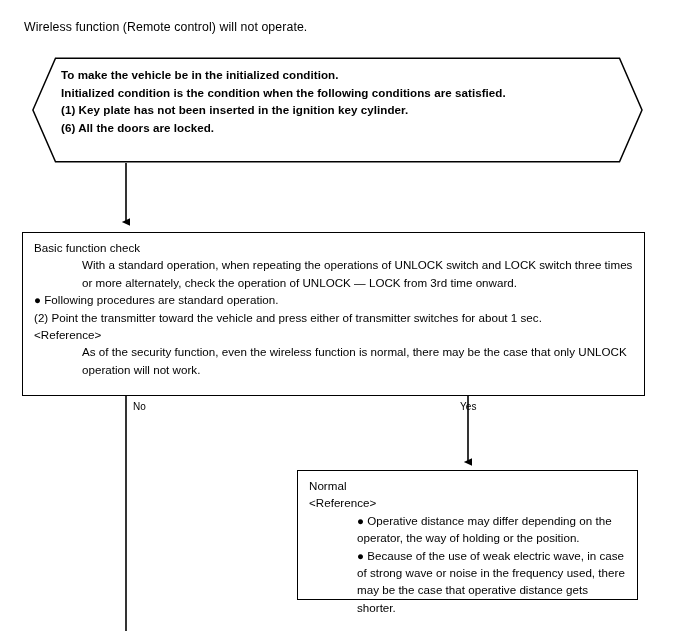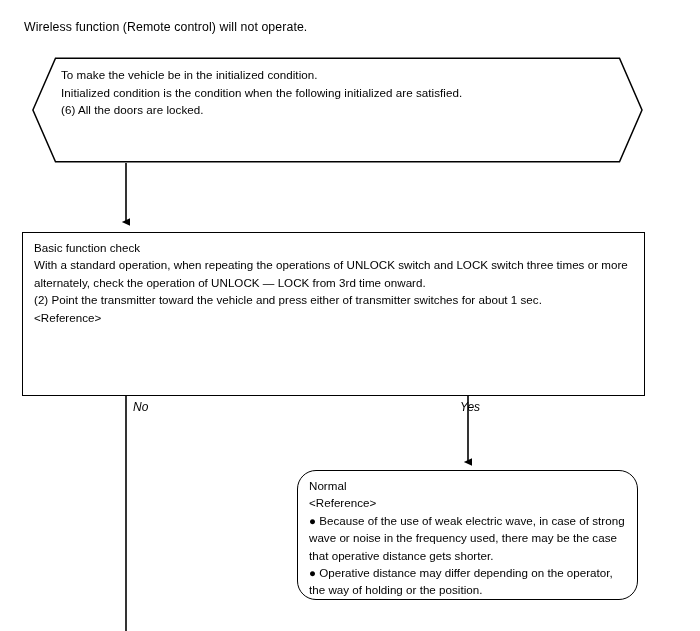--- a/index.html
+++ b/index.html
@@ -56,20 +56,21 @@
     left: 0; top: 0;
   }
   .hex-text {
     position: absolute;
     left: 29px;
     top: 9px;
     width: 545px;
     font-size: 11.6px;
     line-height: 17.6px;
     letter-spacing: 0.05px;
+    font-weight: bold;
   }
   .hex-text .ln { white-space: nowrap; }
 
   
   .rect-node {
     position: absolute;
     border: 1.4px solid #000000;
     background: #ffffff;
     box-sizing: border-box;
   }
@@ -87,42 +88,40 @@
     font-size: 11.6px;
     line-height: 17.4px;
     letter-spacing: 0.02px;
   }
 
   #node-normal {
     left: 297px;
     top: 470px;
     width: 341px;
     height: 130px;
-    border-radius: 19px;
   }
   #node-normal .rect-text {
     position: absolute;
     left: 11px;
     top: 6px;
     width: 320px;
     font-size: 11.6px;
     line-height: 17.4px;
     letter-spacing: 0.02px;
   }
 
   .rect-text .ln { white-space: nowrap; }
-  .rect-text .ln.wrap { white-space: normal; }
+  .rect-text .ln.wrap { white-space: normal; margin-left: 48px; }
 
   
   .branch-label {
     position: absolute;
-    font-size: 12px;
+    font-size: 10px;
     line-height: 14px;
     letter-spacing: 0.05px;
-    font-style: italic;
   }
   #label-no  { left: 133px; top: 400px; }
   #label-yes { left: 460px; top: 400px; }
 </style>
 </head>
 <body>
 
 <div id="flow-root">
 
   <div class="page-title">Wireless function (Remote control) will not operate.</div>
@@ -140,39 +139,42 @@
 
     <line x1="468" y1="396" x2="468" y2="462" stroke="#000000" stroke-width="1.6" marker-end="url(#arrowhead)"></line>
   </svg>
 
   <div class="hex-node">
     <svg width="611" height="106" viewBox="0 0 611 106">
       <polygon points="0.9,53 23.5,1.2 587.5,1.2 610,53 587.5,104.8 23.5,104.8" fill="#ffffff" stroke="#000000" stroke-width="1.5"></polygon>
     </svg>
     <div class="hex-text">
       <div class="ln">To make the vehicle be in the initialized condition.</div>
-      <div class="ln">Initialized condition is the condition when the following initialized are satisfied.</div>
+      <div class="ln">Initialized condition is the condition when the following conditions are satisfied.</div>
+      <div class="ln">(1) Key plate has not been inserted in the ignition key cylinder.</div>
       <div class="ln">(6) All the doors are locked.</div>
     </div>
   </div>
 
   <div class="rect-node" id="node-basic-check">
     <div class="rect-text">
       <div class="ln">Basic function check</div>
       <div class="ln wrap">With a standard operation, when repeating the operations of UNLOCK switch and LOCK switch three times or more alternately, check the operation of UNLOCK — LOCK from 3rd time onward.</div>
+      <div class="ln">● Following procedures are standard operation.</div>
       <div class="ln">(2) Point the transmitter toward the vehicle and press either of transmitter switches for about 1 sec.</div>
       <div class="ln">&lt;Reference&gt;</div>
+      <div class="ln wrap">As of the security function, even the wireless function is normal, there may be the case that only UNLOCK operation will not work.</div>
     </div>
   </div>
 
   <div class="branch-label" id="label-no">No</div>
   <div class="branch-label" id="label-yes">Yes</div>
 
   <div class="rect-node" id="node-normal">
     <div class="rect-text">
       <div class="ln">Normal</div>
       <div class="ln">&lt;Reference&gt;</div>
+      <div class="ln wrap">● Operative distance may differ depending on the operator, the way of holding or the position.</div>
       <div class="ln wrap">● Because of the use of weak electric wave, in case of strong wave or noise in the frequency used, there may be the case that operative distance gets shorter.</div>
-      <div class="ln wrap">● Operative distance may differ depending on the operator, the way of holding or the position.</div>
     </div>
   </div>
 
 </div>
 
 </body></html>

